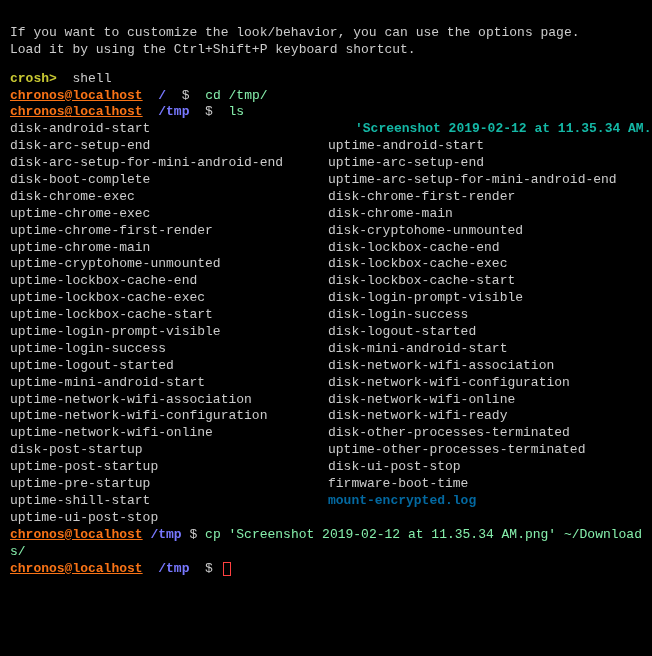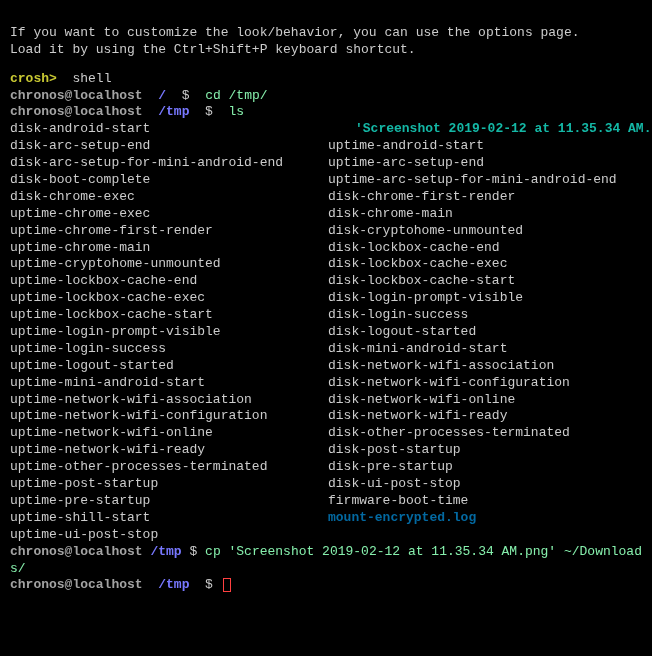--- a/index.html
+++ b/index.html
@@ -25,22 +25,23 @@
       white-space: pre-wrap;
     }
     .crosh {
       color: #c8c832;
       font-weight: bold;
     }
     .shell-cmd {
       color: #ccc;
     }
     .user-host {
-      color: #a3a3a3;
+      color: #f97316;
       font-weight: bold;
+      text-decoration: underline;
     }
     .path {
       color: #7878ff;
       font-weight: bold;
     }
     .dollar {
       color: #ccc;
     }
     .cmd {
       color: #86efac;
@@ -138,24 +139,22 @@
     <div class="ls-item">uptime-logout-started</div>
     <div class="ls-item">disk-network-wifi-association</div>
     <div class="ls-item">uptime-mini-android-start</div>
     <div class="ls-item">disk-network-wifi-configuration</div>
     <div class="ls-item">uptime-network-wifi-association</div>
     <div class="ls-item">disk-network-wifi-online</div>
     <div class="ls-item">uptime-network-wifi-configuration</div>
     <div class="ls-item">disk-network-wifi-ready</div>
     <div class="ls-item">uptime-network-wifi-online</div>
     <div class="ls-item">disk-other-processes-terminated</div>
-    <div class="ls-item">uptime-network-wifi-ready</div>
     <div class="ls-item">disk-post-startup</div>
     <div class="ls-item">uptime-other-processes-terminated</div>
-    <div class="ls-item">disk-pre-startup</div>
     <div class="ls-item">uptime-post-startup</div>
     <div class="ls-item">disk-ui-post-stop</div>
     <div class="ls-item">uptime-pre-startup</div>
     <div class="ls-item">firmware-boot-time</div>
     <div class="ls-item">uptime-shill-start</div>
     <div class="ls-item file-encrypted">mount-encrypted.log</div>
     <div class="ls-item">uptime-ui-post-stop</div>
   </div>
 
 <div class="wrap-line"><span class="user-host">chronos@localhost</span> <span class="path">/tmp</span> <span class="dollar">$</span> <span class="cmd">cp 'Screenshot 2019-02-12 at 11.35.34 AM.png' ~/Downloads/</span></div>

